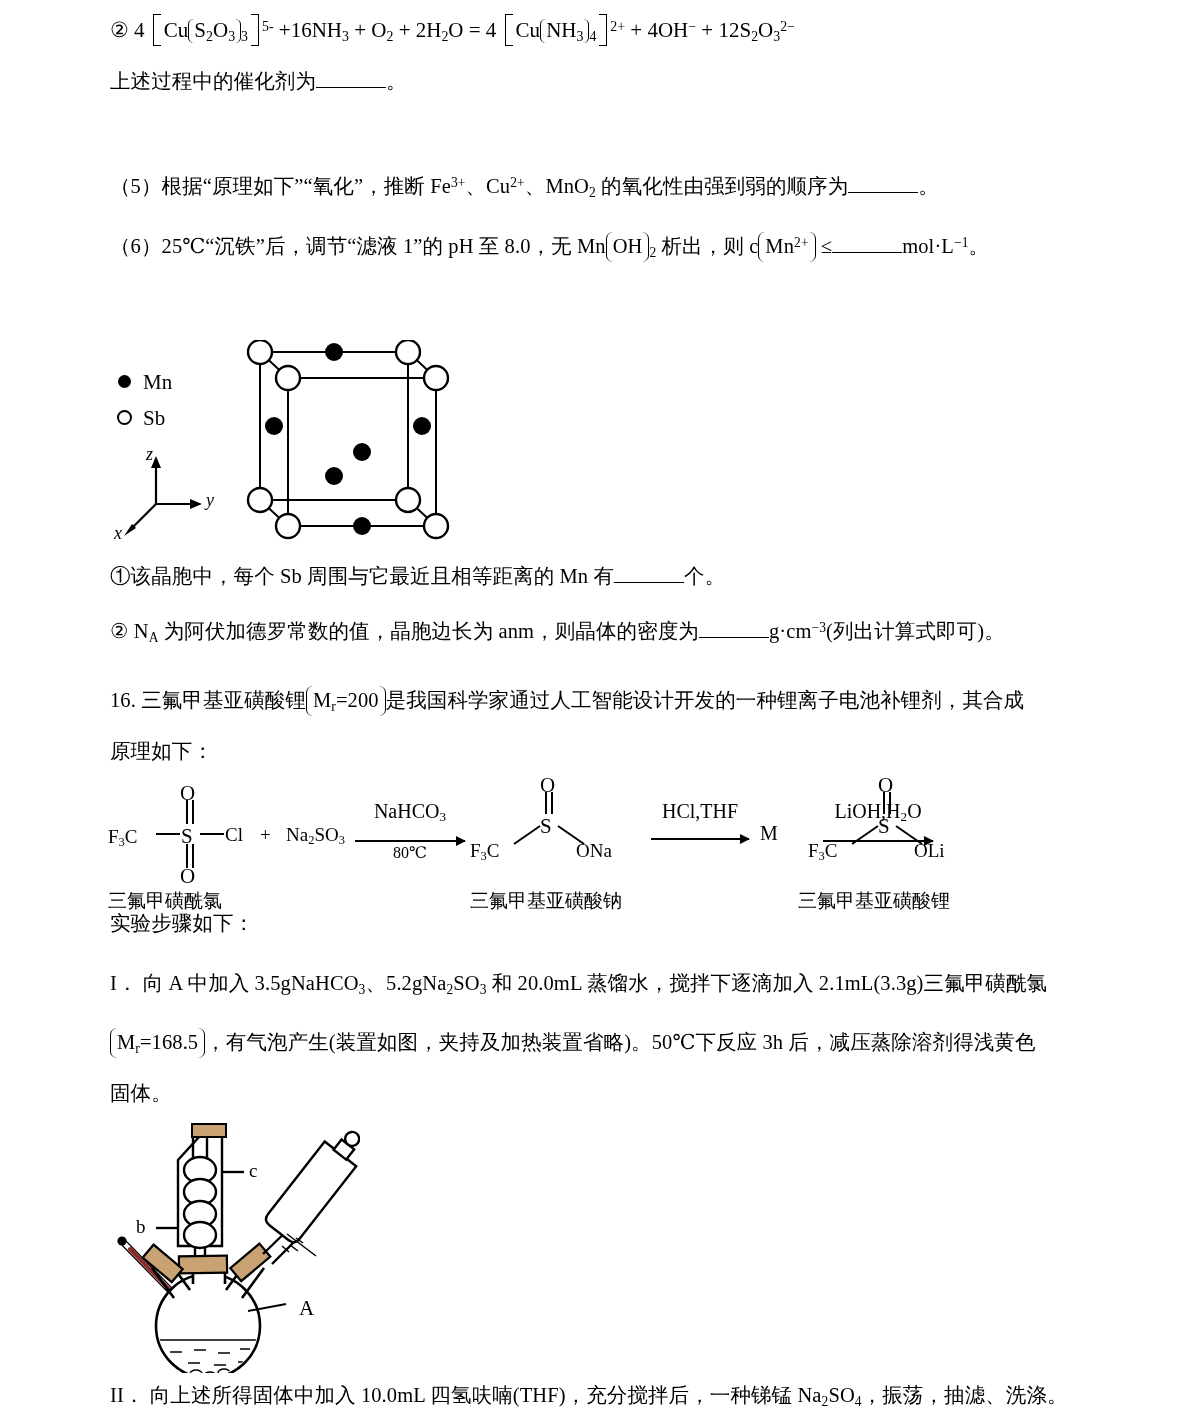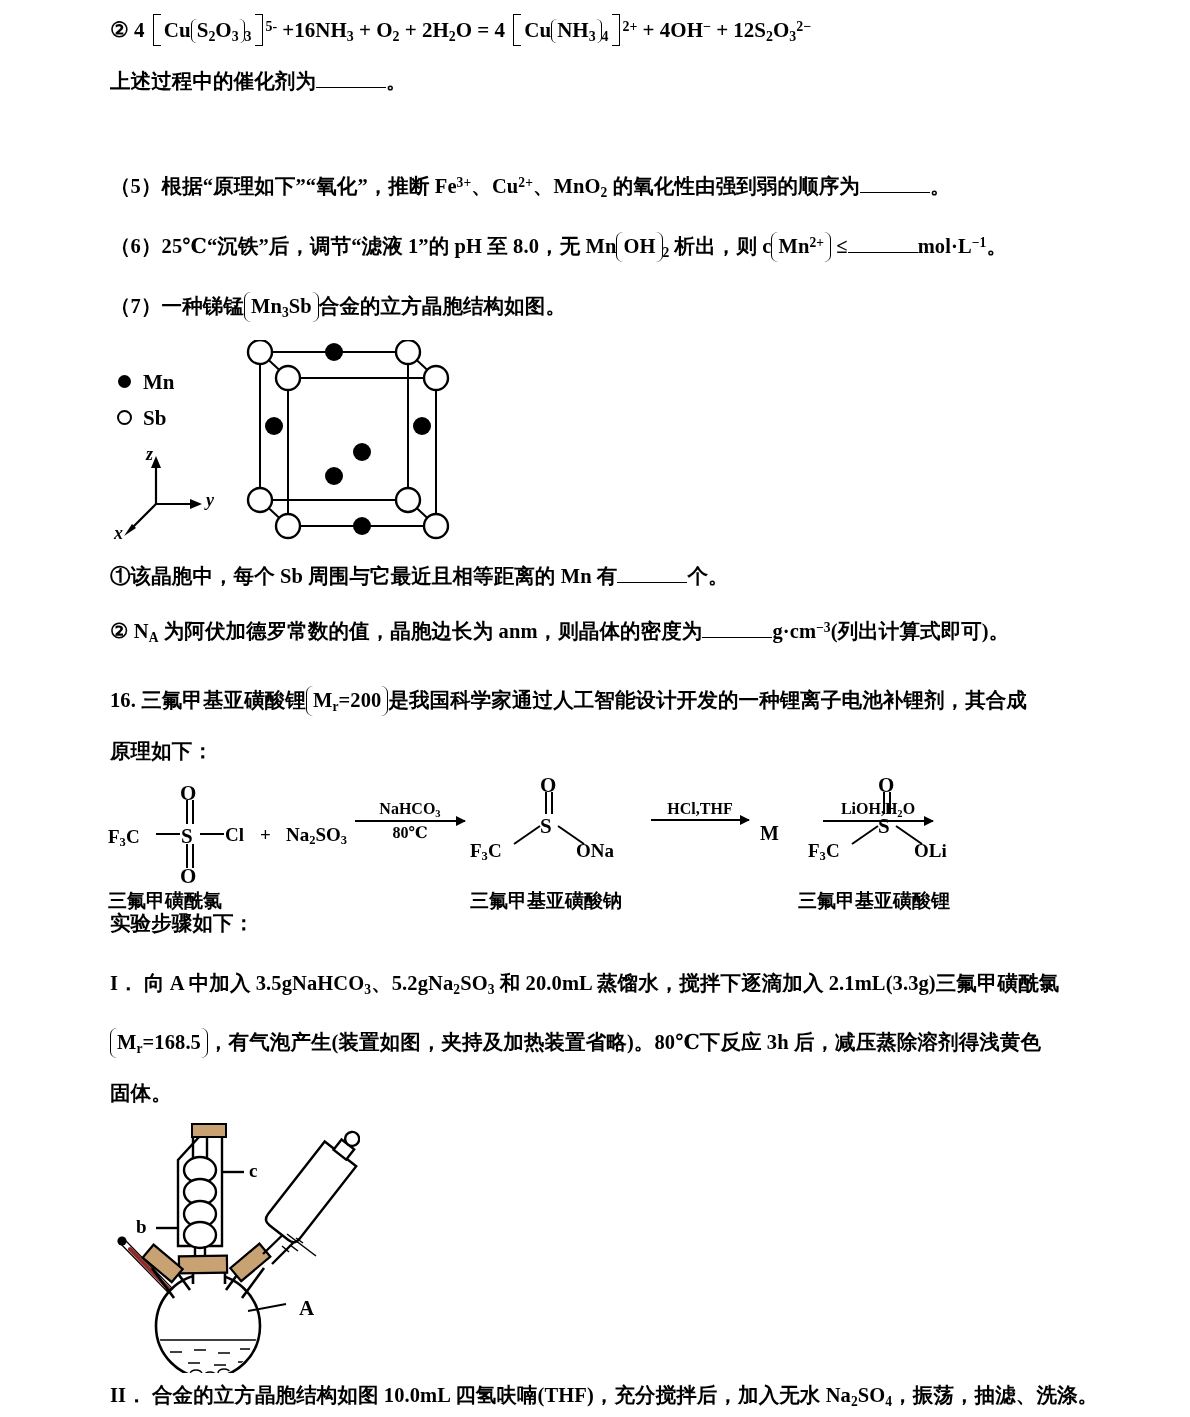--- a/index.html
+++ b/index.html
@@ -13,21 +13,20 @@
     position: relative;
     font-family: "Liberation Serif", "DejaVu Serif", serif;
     color: #000000;
     overflow: hidden;
   }
   .page {
     position: relative;
     width: 1190px;
     height: 1198px;
     padding: 0;
-    font-weight: bold;
   }
   .line {
     position: absolute;
     font-size: 20.5px;
     line-height: 1.15;
     white-space: nowrap;
     letter-spacing: 0.1px;
   }
   sub { font-size: 0.66em; vertical-align: -0.26em; }
   sup { font-size: 0.66em; vertical-align: 0.45em; }
@@ -103,21 +102,21 @@
   .scheme {
     position: absolute;
     left: 108px;
     top: 778px;
     width: 960px;
     height: 125px;
   }
   .mol { position: absolute; font-size: 19px; white-space: nowrap; }
   .mol-name { position: absolute; font-size: 19px; white-space: nowrap; }
   .arrow-wrap { position: absolute; text-align: center; }
-  .arrow-top { font-size: 16px; white-space: nowrap; margin-bottom: 1px; }
+  .arrow-top { font-size: 20px; white-space: nowrap; margin-bottom: 15px; }
   .arrow-bot { font-size: 16px; white-space: nowrap; margin-top: 1px; }
   .arrow-line { position: relative; height: 2px; background: #000; }
   .arrow-line::after {
     content: "";
     position: absolute;
     right: -1px; top: -4px;
     border-left: 10px solid #000;
     border-top: 5px solid transparent;
     border-bottom: 5px solid transparent;
   }
@@ -160,23 +159,20 @@
 
 
   <div class="line" style="left:110px; top:175px;">
     <span>（5）</span><span>根据“原理如下”“氧化”，推断 Fe</span><sup>3+</sup><span>、Cu</span><sup>2+</sup><span>、MnO</span><sub>2</sub><span> 的氧化性由强到弱的顺序为</span><span class="blank bk70"></span><span>。</span>
   </div>
 
   <div class="line" style="left:110px; top:232px;">
     <span>（6）</span><span>25℃“沉铁”后，调节“滤液 1”的 pH 至 8.0，无 Mn</span><span class="pbig-l"></span><span>OH</span><span class="pbig-r"></span><sub>2</sub><span> 析出，则 c</span><span class="pbig-l"></span><span>Mn</span><sup>2+</sup><span class="pbig-r"></span><span> ≤</span><span class="blank bk70"></span><span>mol·L</span><sup>−1</sup><span>。</span>
   </div>
 
-  <div class="line" style="left:110px; top:292px;">
-    <span>（7）</span><span>一种锑锰</span><span class="pbig-l"></span><span>Mn<sub>3</sub>Sb</span><span class="pbig-r"></span><span>合金的立方晶胞结构如图。</span>
-  </div>
 
   <div class="figure-crystal">
 
     <div class="legend-row" style="left:8px; top:32px;">
       <span class="dot-mn"></span><span>Mn</span>
     </div>
     <div class="legend-row" style="left:7px; top:68px;">
       <span class="dot-sb"></span><span>Sb</span>
     </div>
 
@@ -311,21 +307,21 @@
   </div>
 
   <div class="line" style="left:110px; top:912px;">
     <span>实验步骤如下：</span>
   </div>
 
   <div class="line" style="left:110px; top:972px;">
     <span>I．</span><span> 向 A 中加入 3.5gNaHCO</span><sub>3</sub><span>、5.2gNa</span><sub>2</sub><span>SO</span><sub>3</sub><span> 和 20.0mL 蒸馏水，搅拌下逐滴加入 2.1mL(3.3g)三氟甲磺酰氯</span>
   </div>
   <div class="line" style="left:110px; top:1028px;">
-    <span class="pbig-l"></span><span>M</span><sub>r</sub><span>=168.5</span><span class="pbig-r"></span><span>，有气泡产生(装置如图，夹持及加热装置省略)。80℃下反应 3h 后，减压蒸除溶剂得浅黄色</span>
+    <span class="pbig-l"></span><span>M</span><sub>r</sub><span>=168.5</span><span class="pbig-r"></span><span>，有气泡产生(装置如图，夹持及加热装置省略)。50℃下反应 3h 后，减压蒸除溶剂得浅黄色</span>
   </div>
   <div class="line" style="left:110px; top:1082px;">
     <span>固体。</span>
   </div>
 
   <div class="figure-appar">
     <svg width="260" height="255" viewBox="0 0 260 255">
 
       <g>
         <line x1="22" y1="123" x2="102" y2="205" stroke="#000" stroke-width="7" stroke-linecap="round"></line>
@@ -423,16 +419,16 @@
 
       <line x1="148" y1="193" x2="186" y2="186" stroke="#000" stroke-width="2"></line>
     </svg>
 
     <span class="label-letter" style="left:199px; top:178px; font-size:21px;">A</span>
     <span class="label-letter" style="left:149px; top:42px;">c</span>
     <span class="label-letter" style="left:36px; top:98px;">b</span>
   </div>
 
   <div class="line" style="left:110px; top:1384px;">
-    <span>II．</span><span> 合金的立方晶胞结构如图 10.0mL 四氢呋喃(THF)，充分搅拌后，加入无水 Na</span><sub>2</sub><span>SO</span><sub>4</sub><span>，振荡，抽滤、洗涤。</span>
+    <span>II．</span><span> 向上述所得固体中加入 10.0mL 四氢呋喃(THF)，充分搅拌后，一种锑锰 Na</span><sub>2</sub><span>SO</span><sub>4</sub><span>，振荡，抽滤、洗涤。</span>
   </div>
 
 </div>
 
 </body></html>

